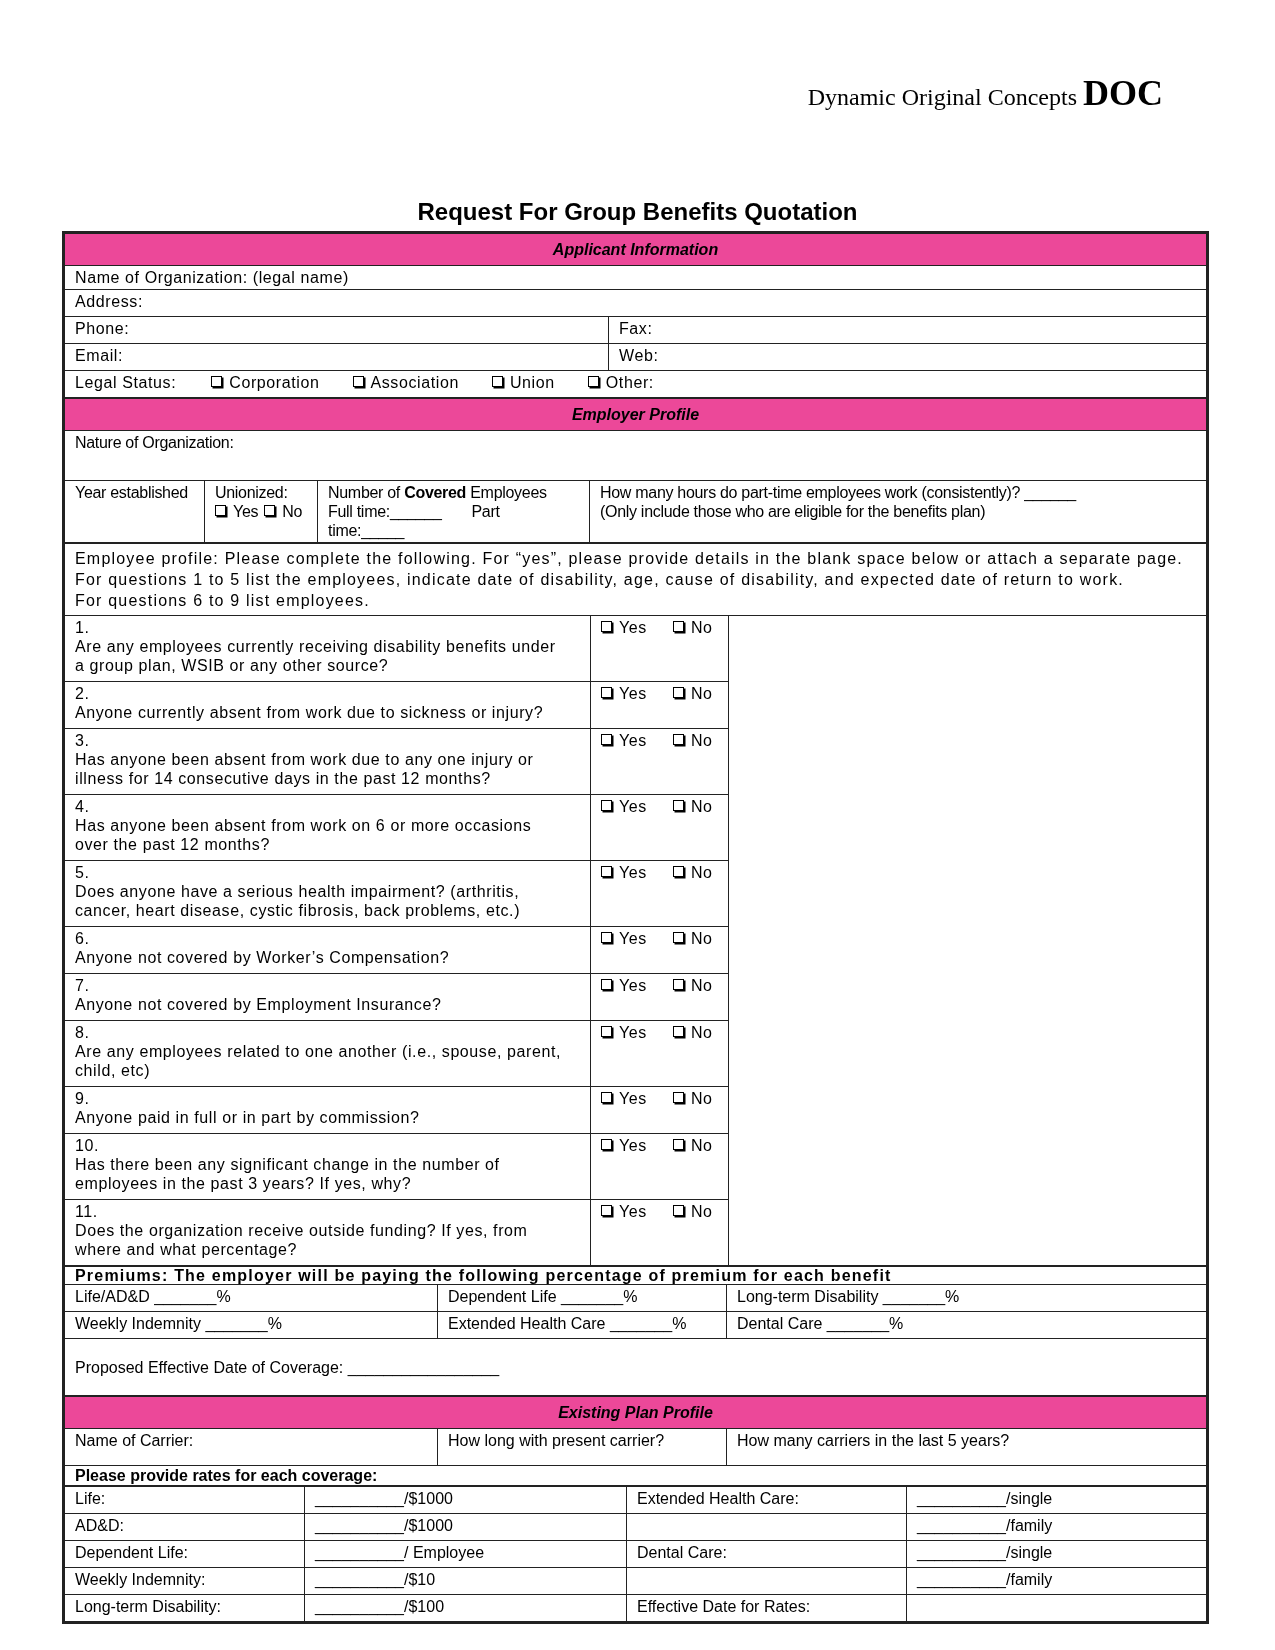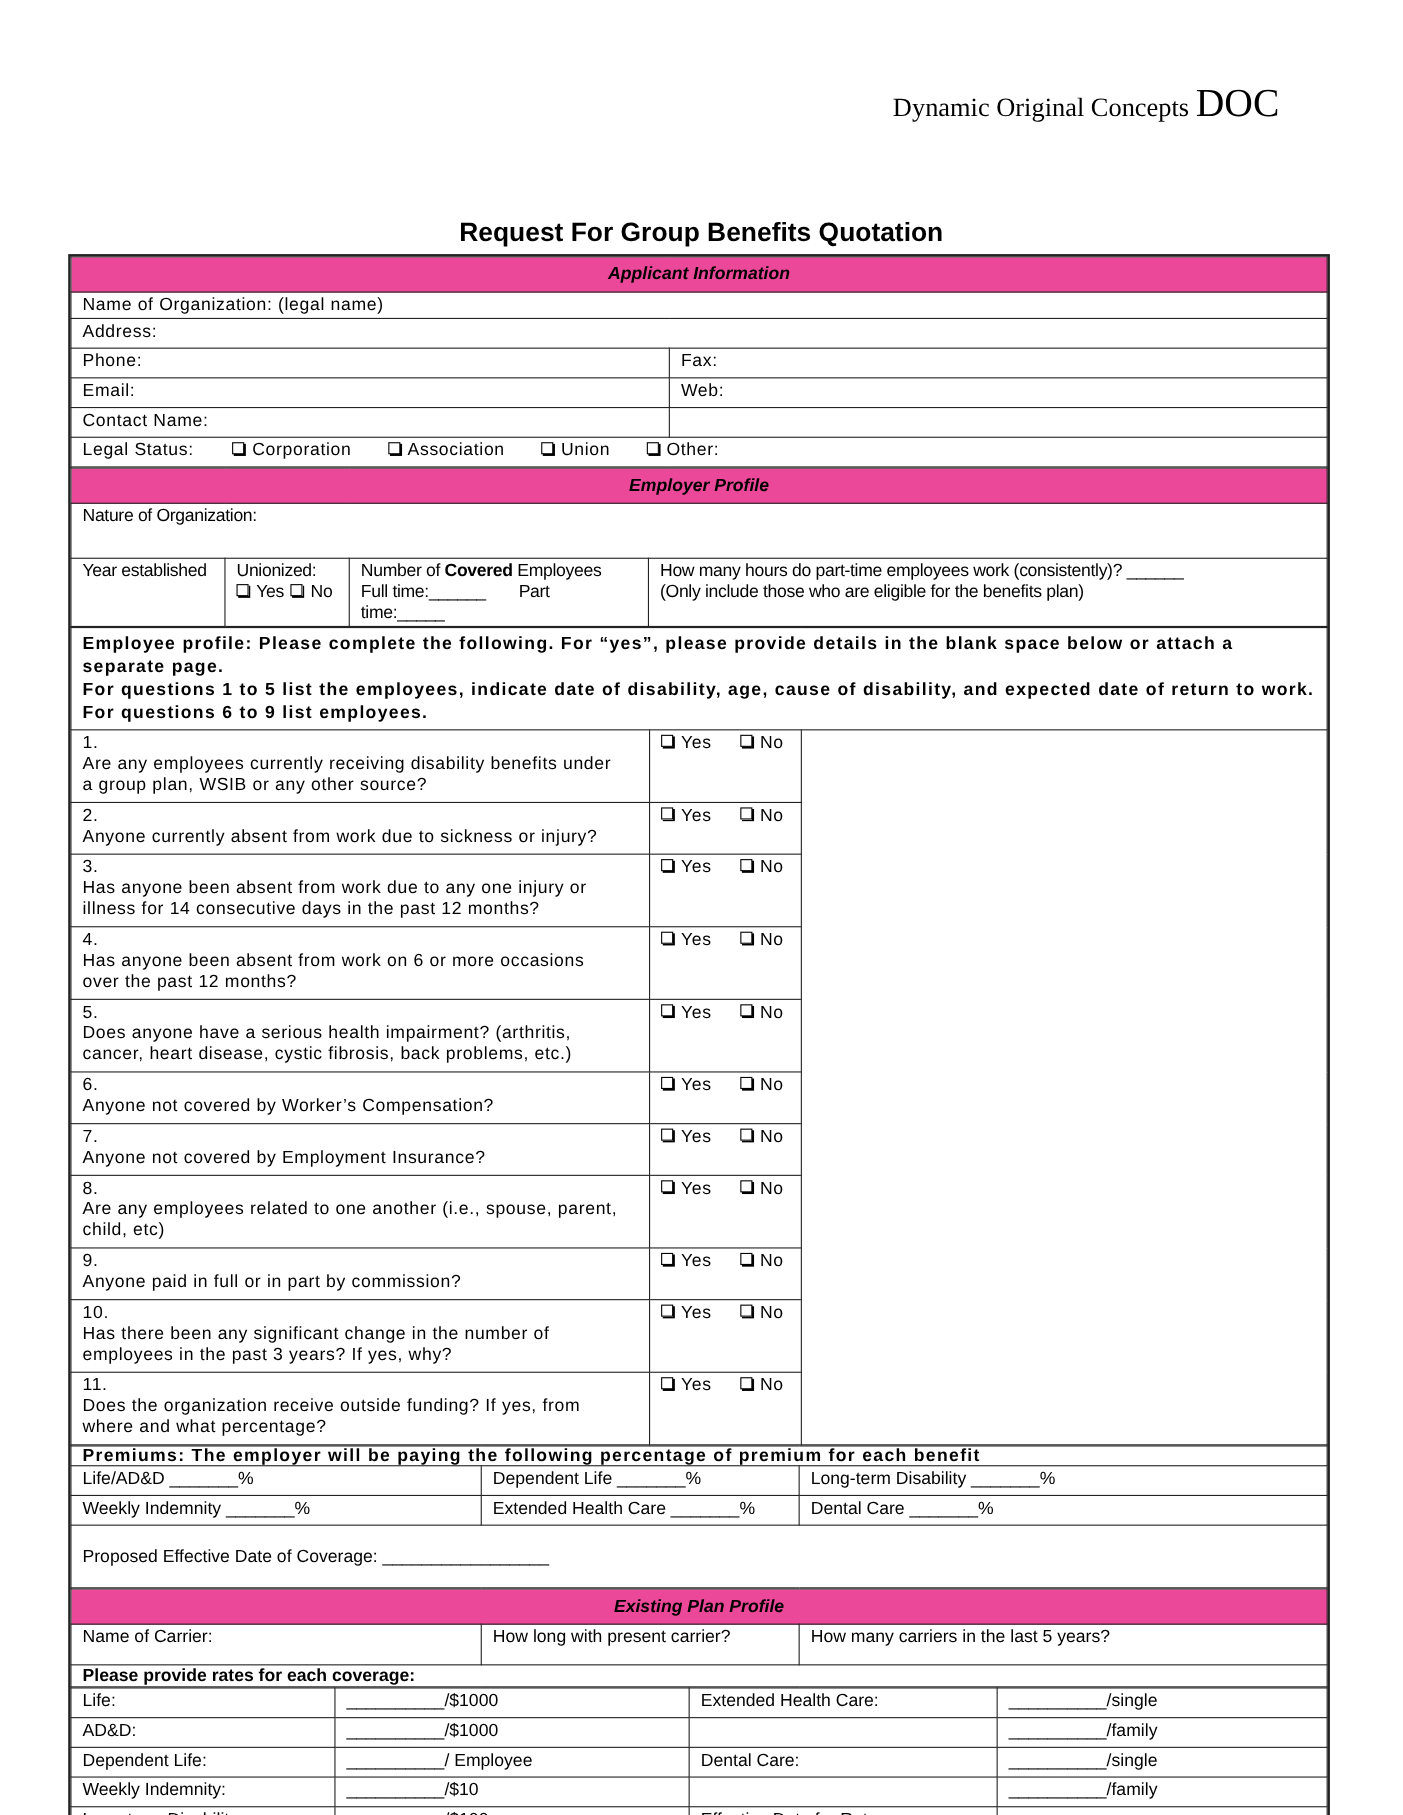--- a/index.html
+++ b/index.html
@@ -1,29 +1,29 @@
 <!DOCTYPE html>
 <html><head>
 <meta charset="utf-8">
 <style>
   html, body { margin: 0; padding: 0; background: #ffffff; }
   body { width: 1275px; height: 1650px; position: relative; font-family: "Liberation Sans", sans-serif; color: #000; }
   .brand { position: absolute; top: 72px; right: 112px; font-family: "Liberation Serif", serif; font-size: 24px; }
-  .brand .big { font-size: 36px; }
+  .brand .big { font-size: 36px; font-weight: bold; }
   .title { position: absolute; top: 170px; left: 0; width: 1275px; text-align: center; font-size: 24px; font-weight: bold; margin-top: 28px; }
   .form { position: absolute; top: 231px; left: 62px; width: 1147px; border: 2px solid #222; box-sizing: border-box; }
   table { border-collapse: collapse; width: 100%; table-layout: fixed; }
   td { border: 1.5px solid #222; padding: 2px 10px; font-size: 16px; vertical-align: top; line-height: 19px; }
   .hdr td { background: #ec4899; text-align: center; font-weight: bold; font-style: italic; height: 27px; vertical-align: middle; }
   .cond { letter-spacing: 0.6px; }
   .narrow { font-size: 16px; letter-spacing: -0.3px; }
   .cb { display: inline-block; width: 9px; height: 9px; border: 1px solid #000; box-shadow: 1.5px 1.5px 0 #000; margin-right: 7px; vertical-align: 1px; }
   .opt { margin-right: 28px; }
   .bold { font-weight: bold; }
-  .instr td { font-weight: bold; letter-spacing: 1.2px; line-height: 21px; padding-top: 4px; padding-bottom: 4px; }
+  .instr td { font-weight: normal; letter-spacing: 1.2px; line-height: 21px; padding-top: 4px; padding-bottom: 4px; }
   .q .num { display: inline-block; width: 38px; }
   .q .qtext { display: inline-block; vertical-align: top; width: 490px; }
   .yn { white-space: nowrap; }
   .yn .opt { margin-right: 26px; }
   .prem td { font-size: 16px; }
 </style>
 </head>
 <body>
 
 <div class="brand">
@@ -52,24 +52,20 @@
         </tr>
     <tr>
       <td class="cond" style="height:22px">Phone:</td>
       <td class="cond">Fax:</td>
     </tr>
     <tr>
       <td class="cond" style="height:22px">Email:</td>
       <td class="cond">Web:</td>
     </tr>
     <tr>
-      <td class="cond" style="height:22px">Contact Name:</td>
-      <td></td>
-    </tr>
-    <tr>
       <td colspan="2" class="cond" style="height:22px">
         <span style="margin-right:30px">Legal Status:</span>
         <span class="opt"><span class="cb"></span><span>Corporation</span></span>
         <span class="opt"><span class="cb"></span><span>Association</span></span>
         <span class="opt"><span class="cb"></span><span>Union</span></span>
         <span class="opt"><span class="cb"></span><span>Other:</span></span>
       </td>
     </tr>
   </tbody>
     </table>

